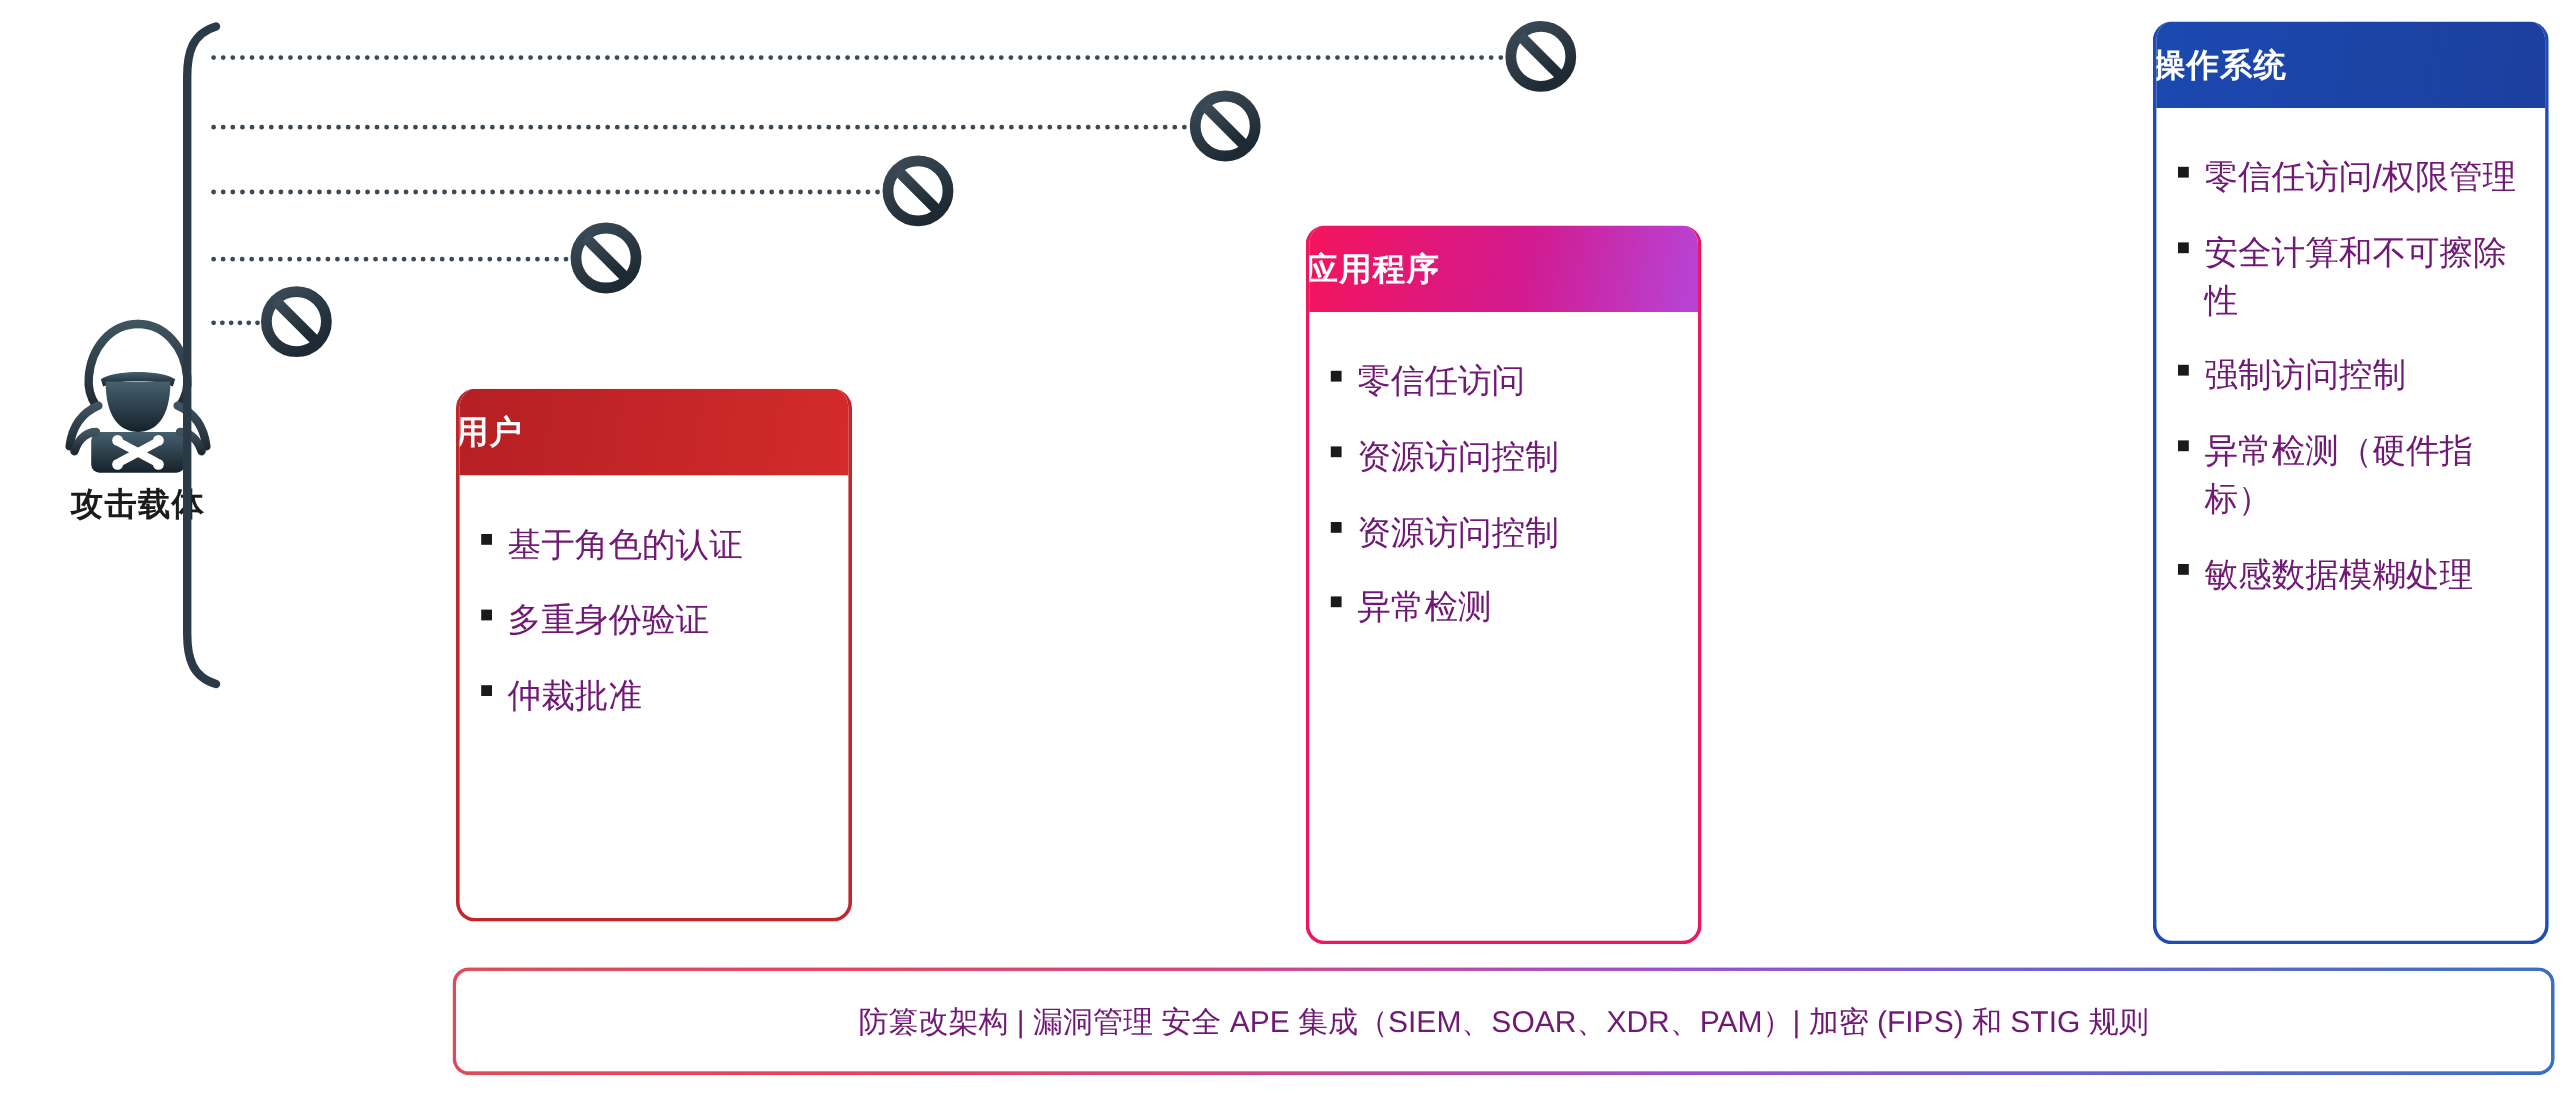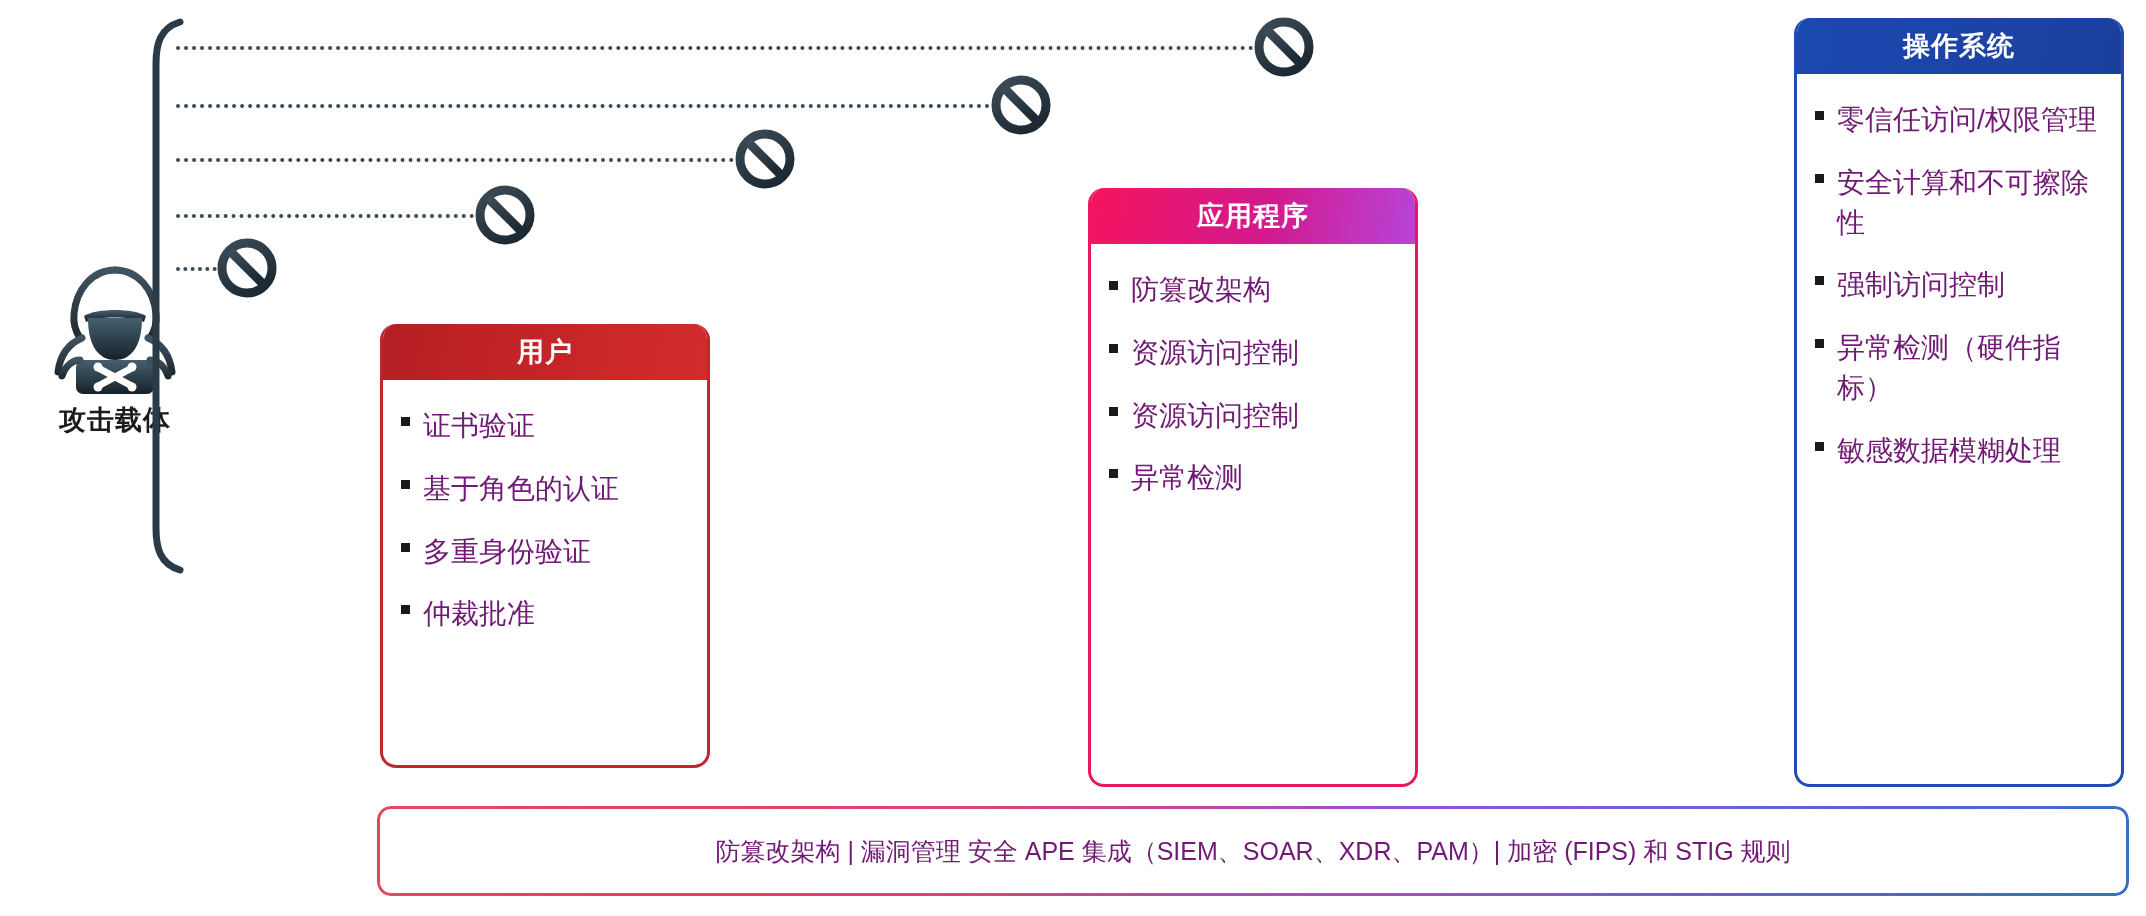--- a/index.html
+++ b/index.html
@@ -67,30 +67,30 @@
   .card {
     position: absolute;
     border-radius: 16px;
     background: #ffffff;
     box-sizing: border-box;
     overflow: hidden;
     border-style: solid;
     border-width: 0 3px 3px 3px;
   }
   .card-header {
-    height: 56px;
+    height: 72px;
     display: flex;
     align-items: center;
-    justify-content: center;
+    justify-content: flex-start;
     color: #ffffff;
     font-size: 27px;
     font-weight: bold;
     letter-spacing: 1px;
     border-radius: 13px 13px 0 0;
-    margin: -0px -3px 0 -3px;
+    margin: -0px -3px 12px -3px;
   }
   .card-body {
     padding: 26px 16px 10px 18px;
   }
   .bullet-row {
     display: flex;
     align-items: flex-start;
     margin-bottom: 23px;
     font-size: 28px;
     line-height: 1.42;
@@ -220,24 +220,20 @@
     <line x1="14" y1="14" x2="48" y2="48" stroke="url(#ng1)" stroke-width="9"></line>
   </svg>
 
   <div class="card" style="left:380px; top:324px; width:330px; height:444px; border-color:#c0272d;">
     <div class="card-header" style="background:linear-gradient(100deg,#b51f24 0%,#d42b2b 100%);">
       <span>用户</span>
     </div>
     <div class="card-body">
       <div class="bullet-row">
         <span class="bullet-mark"></span>
-        <span class="bullet-text">证书验证</span>
-      </div>
-      <div class="bullet-row">
-        <span class="bullet-mark"></span>
         <span class="bullet-text">基于角色的认证</span>
       </div>
       <div class="bullet-row">
         <span class="bullet-mark"></span>
         <span class="bullet-text">多重身份验证</span>
       </div>
       <div class="bullet-row">
         <span class="bullet-mark"></span>
         <span class="bullet-text">仲裁批准</span>
       </div>
@@ -245,21 +241,21 @@
   </div>
 
 
   <div class="card" style="left:1088px; top:188px; width:330px; height:599px; border-color:#ee1663;">
     <div class="card-header" style="background:linear-gradient(100deg,#f4145c 0%,#d21a8f 55%,#b645d9 100%);">
       <span>应用程序</span>
     </div>
     <div class="card-body">
       <div class="bullet-row">
         <span class="bullet-mark"></span>
-        <span class="bullet-text">防篡改架构</span>
+        <span class="bullet-text">零信任访问</span>
       </div>
       <div class="bullet-row">
         <span class="bullet-mark"></span>
         <span class="bullet-text">资源访问控制</span>
       </div>
       <div class="bullet-row">
         <span class="bullet-mark"></span>
         <span class="bullet-text">资源访问控制</span>
       </div>
       <div class="bullet-row">

